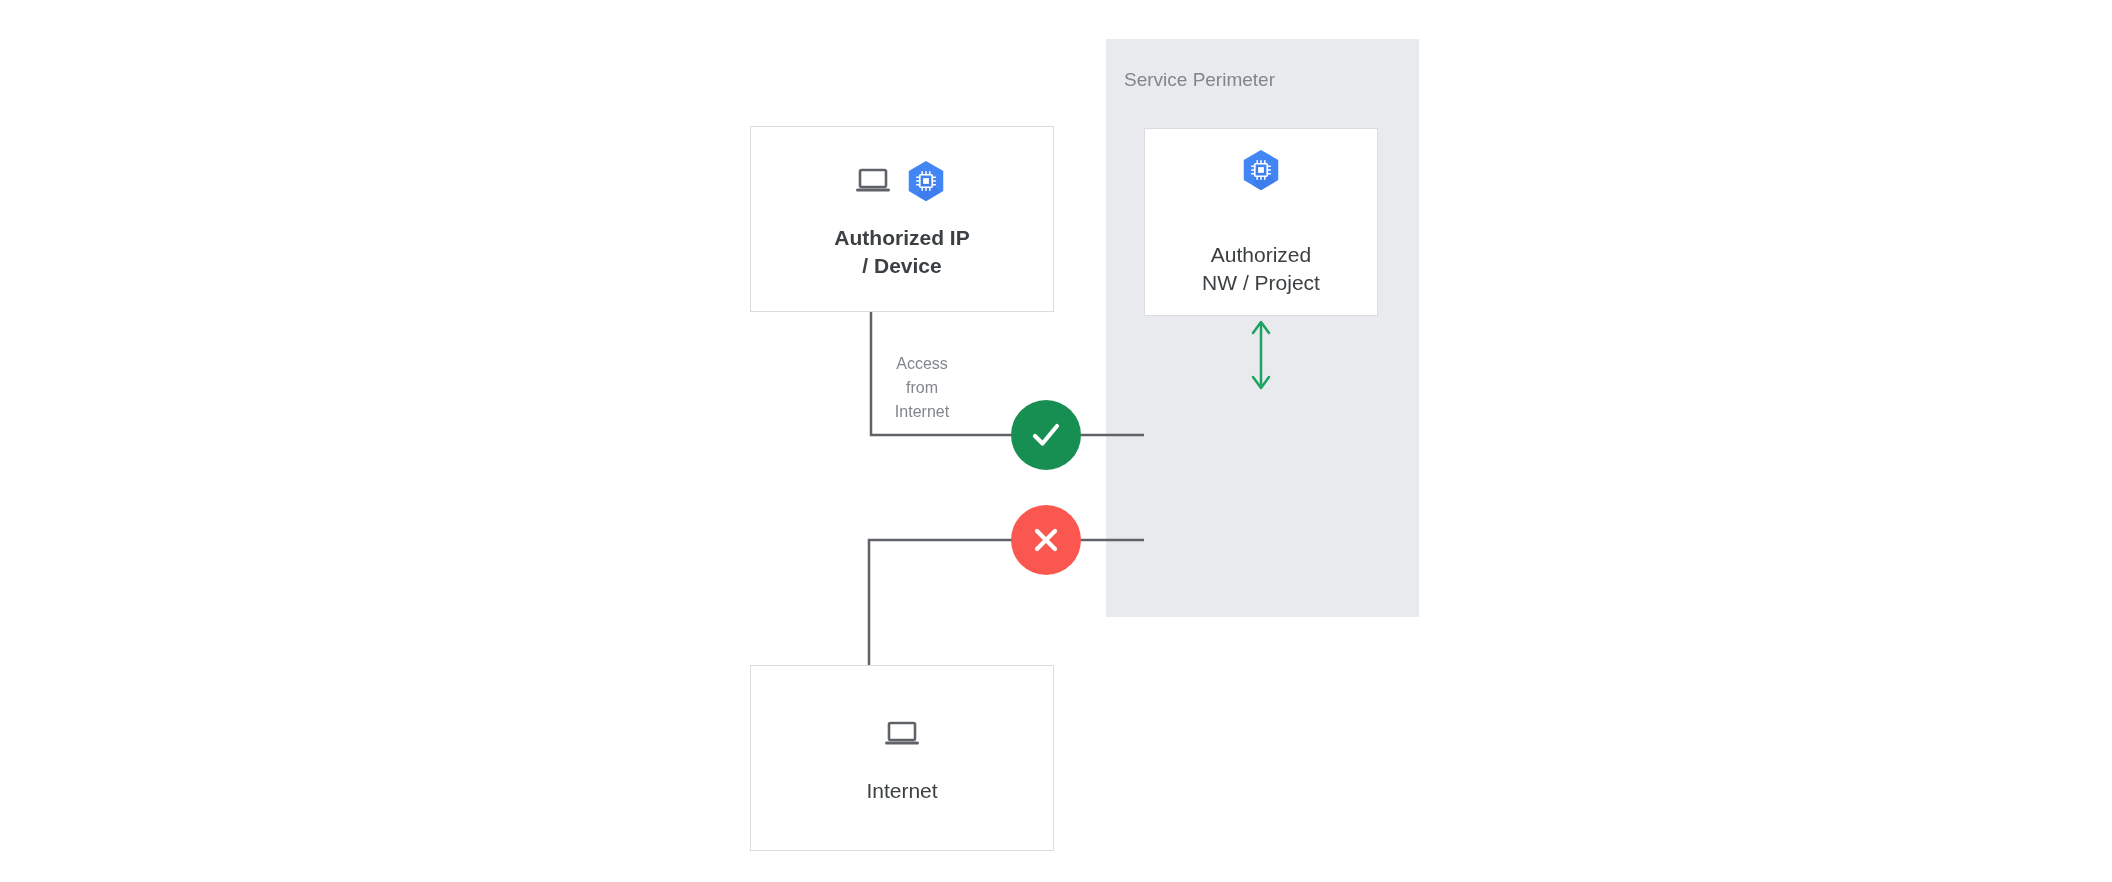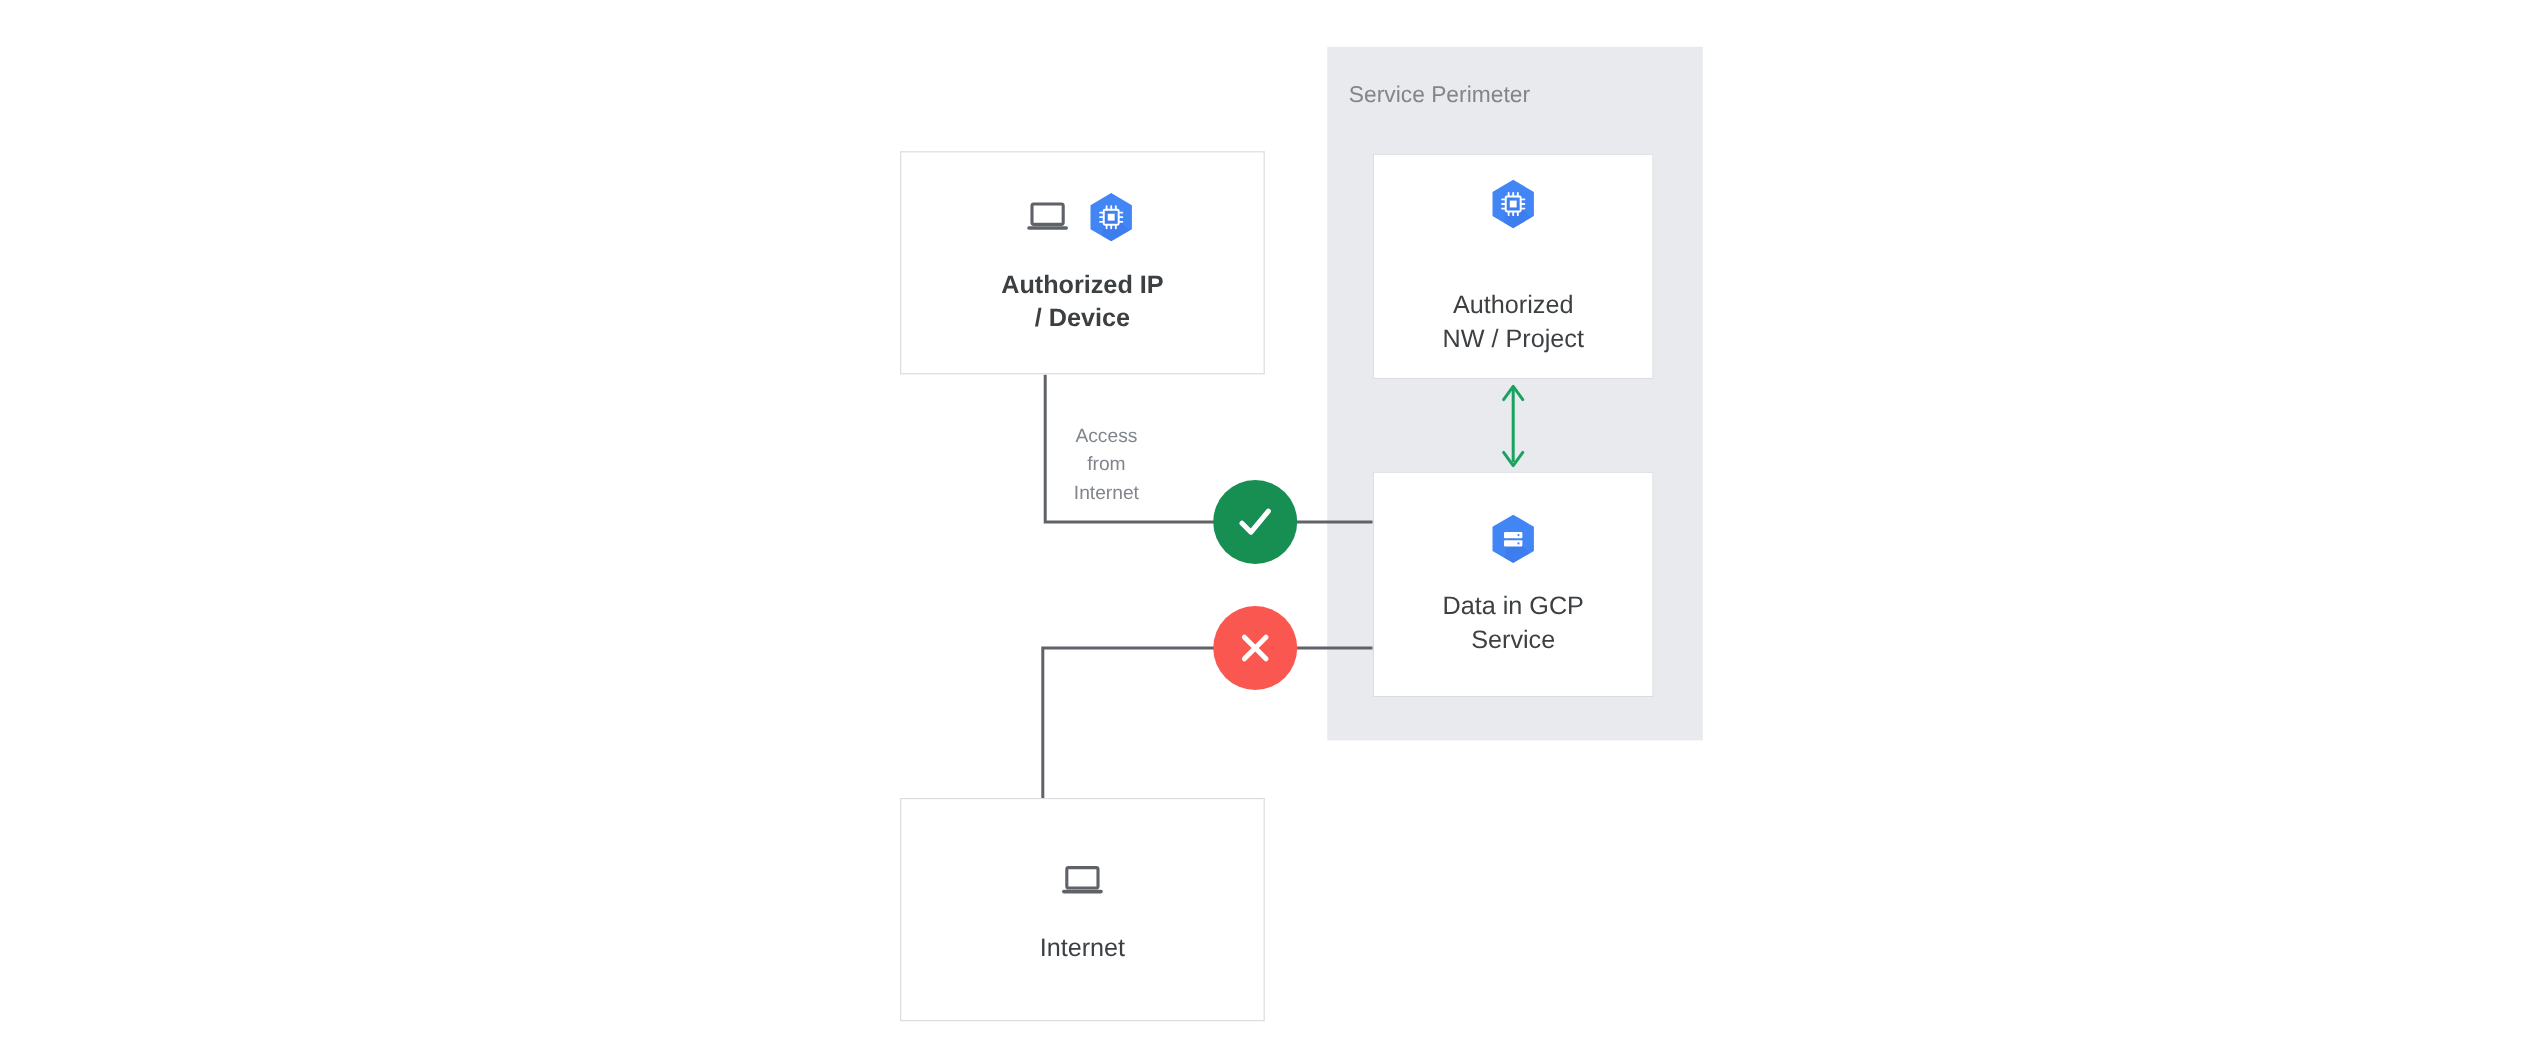--- a/index.html
+++ b/index.html
@@ -201,41 +201,20 @@
           <line x1="30.8" y1="20" x2="33.7" y2="20"></line>
           <line x1="30.8" y1="24" x2="33.7" y2="24"></line>
           <line x1="30.8" y1="28" x2="33.7" y2="28"></line>
         </g>
       </svg>
     </div>
     <div class="node-label">Authorized
 NW / Project</div>
   </div>
 
-  <div class="node" id="node-data-gcp">
-    <div class="node-icons">
-      <svg class="icon-svg" width="46" height="46" viewBox="0 0 48 48">
-        <defs>
-          <clipPath id="hexclip3">
-            <polygon points="24,3 42,13.5 42,34.5 24,45 6,34.5 6,13.5"></polygon>
-          </clipPath>
-        </defs>
-        <polygon points="24,3 42,13.5 42,34.5 24,45 6,34.5 6,13.5" fill="#4285f4"></polygon>
-        <g clip-path="url(#hexclip3)">
-          <polygon points="20,18 48,46 48,54 14,54" fill="#3367d6" opacity="0.25"></polygon>
-        </g>
-        <rect x="16" y="18" width="16" height="5.6" rx="1" fill="#ffffff"></rect>
-        <rect x="16" y="25.2" width="16" height="5.6" rx="1" fill="#ffffff"></rect>
-        <circle cx="28.6" cy="20.8" r="0.95" fill="#4285f4"></circle>
-        <circle cx="28.6" cy="28" r="0.95" fill="#4285f4"></circle>
-      </svg>
-    </div>
-    <div class="node-label">Data in GCP
-Service</div>
-  </div>
 
   <div class="node" id="node-internet">
     <div class="node-icons">
       <svg class="icon-svg" width="36" height="28" viewBox="0 0 36 28">
         <rect x="5" y="3" width="26" height="17" rx="1.5" fill="none" stroke="#5f6368" stroke-width="2.6"></rect>
         <rect x="1" y="21.5" width="34" height="3" rx="1.5" fill="#5f6368"></rect>
       </svg>
     </div>
     <div class="node-label">Internet</div>
   </div>

